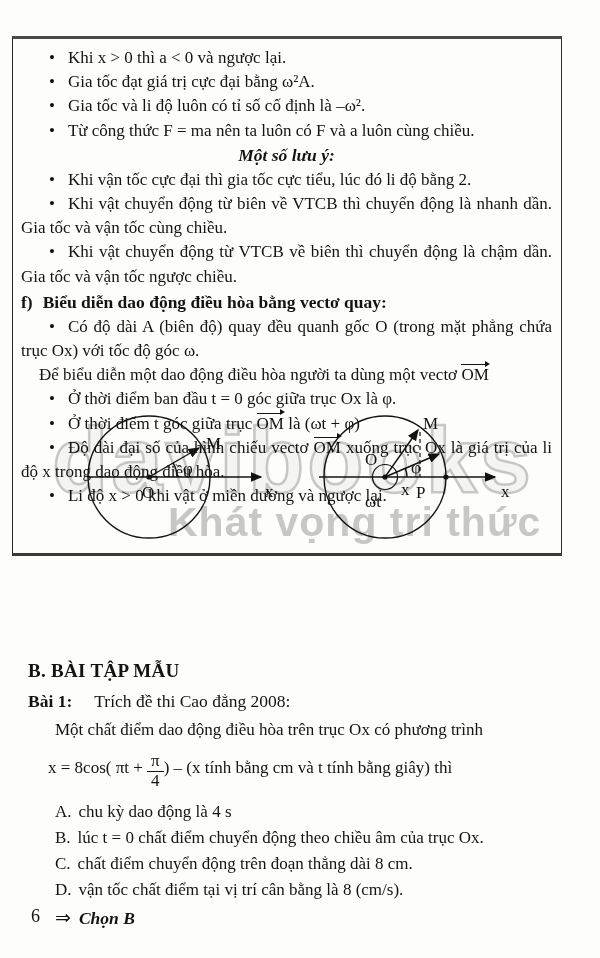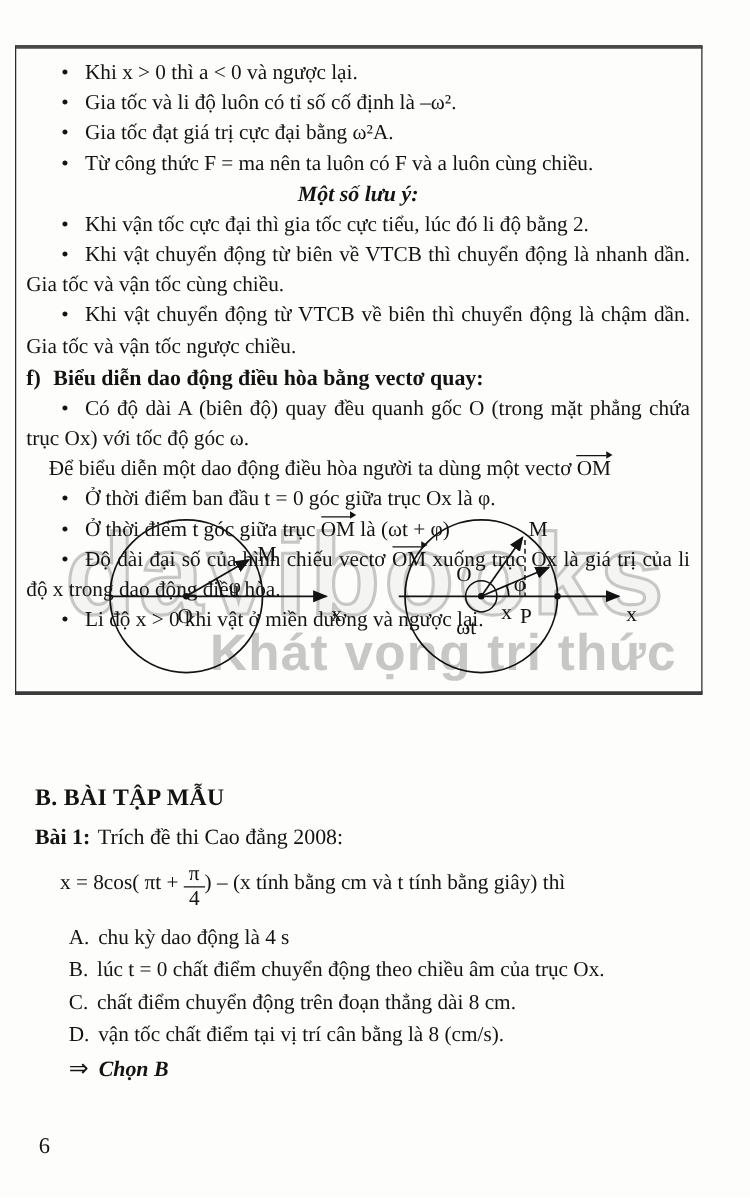--- a/index.html
+++ b/index.html
@@ -54,24 +54,24 @@
   .wm-slogan{
     position:absolute; left:168px; top:502px; z-index:9; pointer-events:none;
     font-family:"Liberation Sans", sans-serif; font-weight:bold;
     font-size:41px; letter-spacing:1px; line-height:1;
     color:rgba(148,148,148,0.5);
     text-shadow:1.5px 1.5px 0 rgba(255,255,255,0.85);
     mix-blend-mode:multiply;
   }
 
   
-  .exercise{ position:absolute; left:28px; top:628px; width:552px; }
+  .exercise{ position:absolute; left:28px; top:660px; width:552px; }
   .ex-heading{ font-size:19px; font-weight:bold; margin:0 0 7px 0; letter-spacing:0.3px; }
   .ex-sub{ font-size:17.5px; margin:0 0 5px 0; line-height:24px; }
-  .ex-sub .bold{ font-weight:bold; margin-right:6px; }
+  .ex-sub .bold{ font-weight:bold; margin-right:22px; }
   .ex-statement{ font-size:17px; margin:0 0 6px 0; padding-left:27px; line-height:24px; text-align:justify; }
   .ex-equation{ font-size:17px; margin:0 0 9px 0; padding-left:20px; line-height:40px; }
   .frac{ display:inline-block; vertical-align:-13px; text-align:center; line-height:normal; }
   .frac .num{ display:block; padding:0 4px 1px; border-bottom:1.4px solid #131313; line-height:18px; }
   .frac .den{ display:block; line-height:18px; }
   .option{ font-size:17px; margin:0; padding-left:27px; line-height:26px; }
   .option .opt-label{ margin-right:7px; }
   .answer{ font-size:17.5px; margin:1px 0 0; padding-left:27px; line-height:27px; font-weight:bold; }
   .answer .arrow{ font-style:normal; margin-right:8px; font-weight:normal; font-size:19px; }
   .answer .ans-text{ font-style:italic; }
@@ -79,22 +79,22 @@
   .page-number{ position:absolute; left:31px; top:906px; font-size:18px; }
 </style>
 </head>
 <body>
 
 <div class="wm-brand">davibooks</div>
 <div class="wm-slogan">Khát vọng tri thức</div>
 
 <div class="theory-box">
   <p class="line bl">Khi x &gt; 0 thì  a &lt; 0  và ngược lại.</p>
+  <p class="line bl">Gia tốc đạt giá trị cực đại bằng ω²A.</p>
   <p class="line bl">Gia tốc và li độ luôn có tỉ số cố định là –ω².</p>
-  <p class="line bl">Gia tốc đạt giá trị cực đại bằng ω²A.</p>
   <p class="line bl">Từ công thức F = ma nên ta luôn có F và a luôn cùng chiều.</p>
 
   <p class="notes-heading">Một số lưu ý:</p>
 
   <p class="line bl">Khi vận tốc cực đại thì gia tốc cực tiểu, lúc đó li độ bằng 2.</p>
   <p class="line bl">Khi vật chuyển động từ biên về VTCB thì chuyển động là nhanh dần. Gia tốc và vận tốc cùng chiều.</p>
   <p class="line bl">Khi vật chuyển động từ VTCB về biên thì chuyển động là chậm dần. Gia tốc và vận tốc ngược chiều.</p>
 
   <p class="f-heading"><span class="f-label">f)</span><span>Biểu diễn dao động điều hòa bằng vectơ quay:</span></p>
 
@@ -144,20 +144,21 @@
       <text class="dg-label" x="403" y="85">P</text>
       <text class="dg-label" x="352" y="94">ωt</text>
       <text class="dg-label" x="488" y="84">x</text>
     </svg>
   </div>
 </div>
 
 <div class="exercise">
   <h2 class="ex-heading">B. BÀI TẬP MẪU</h2>
   <p class="ex-sub"><span class="bold">Bài 1:</span><span>Trích đề thi Cao đẳng 2008:</span></p>
+  <p class="ex-statement">Một chất điểm dao động điều hòa trên trục Ox có phương trình</p>
   <p class="ex-equation"><span>x = 8cos( πt + </span><span class="frac"><span class="num">π</span><span class="den">4</span></span><span>) – (x tính bằng cm và t tính bằng giây) thì</span></p>
 
   <p class="option"><span class="opt-label">A.</span><span>chu kỳ dao động là 4 s</span></p>
   <p class="option"><span class="opt-label">B.</span><span>lúc t = 0 chất điểm chuyển động theo chiều âm của trục Ox.</span></p>
   <p class="option"><span class="opt-label">C.</span><span>chất điểm chuyển động trên đoạn thẳng dài 8 cm.</span></p>
   <p class="option"><span class="opt-label">D.</span><span>vận tốc chất điểm tại vị trí cân bằng là 8 (cm/s).</span></p>
 
   <p class="answer"><span class="arrow">⇒</span><span class="ans-text">Chọn B</span></p>
 </div>
 

